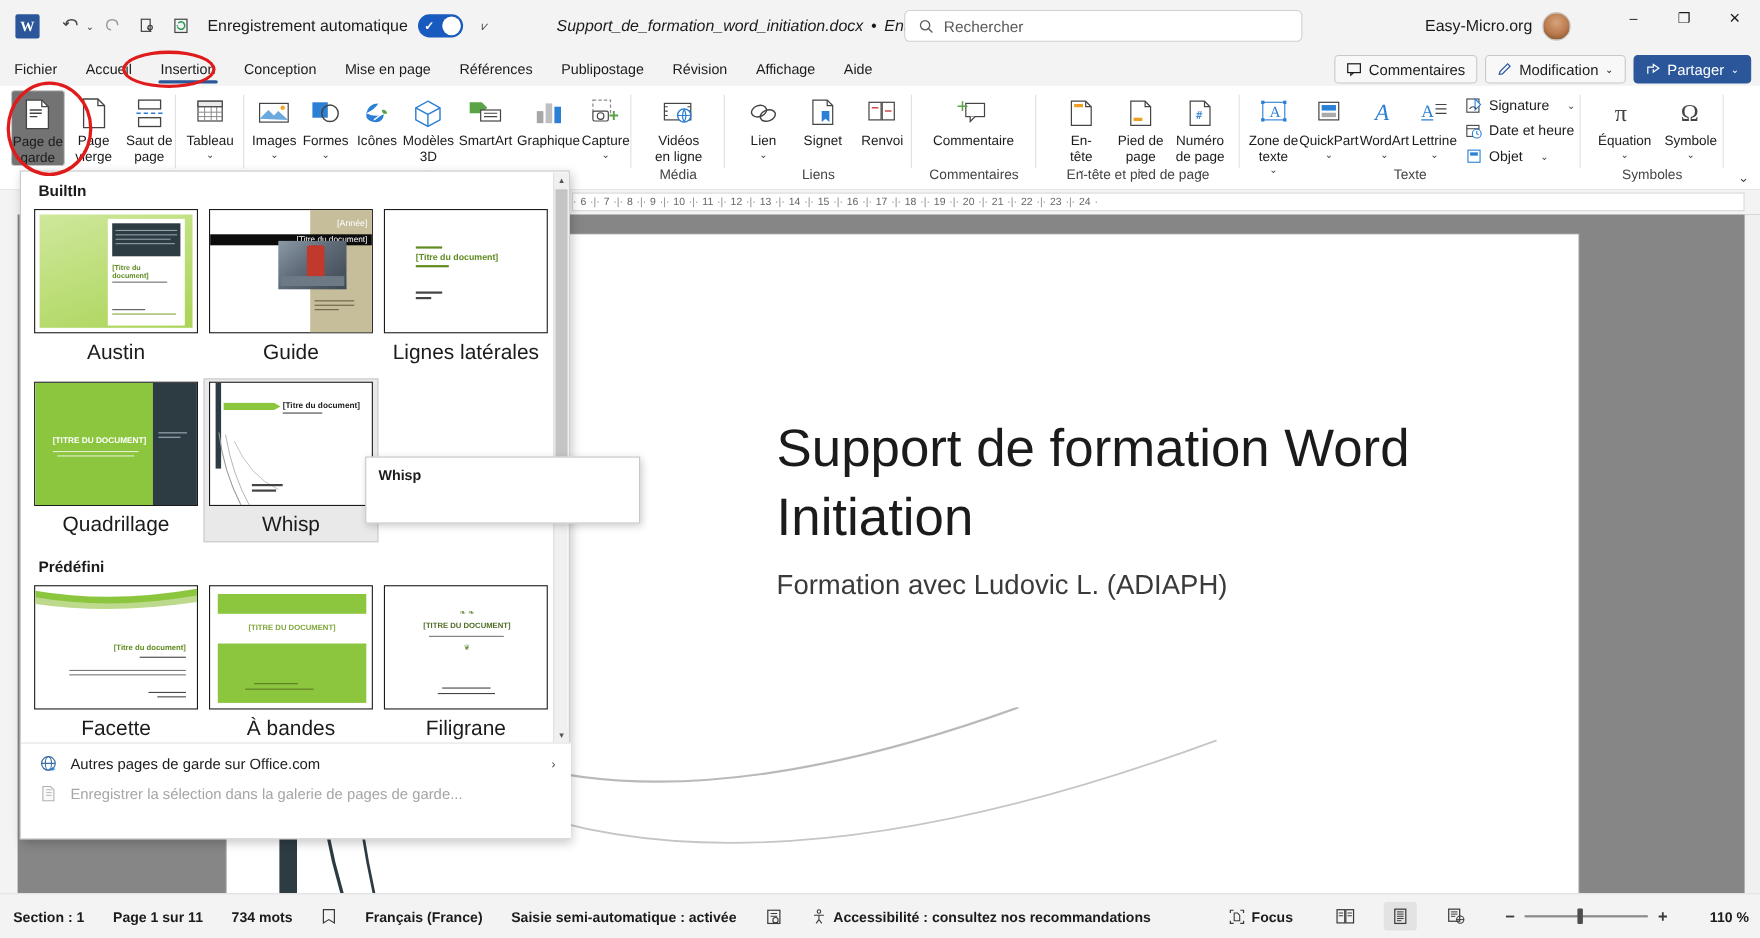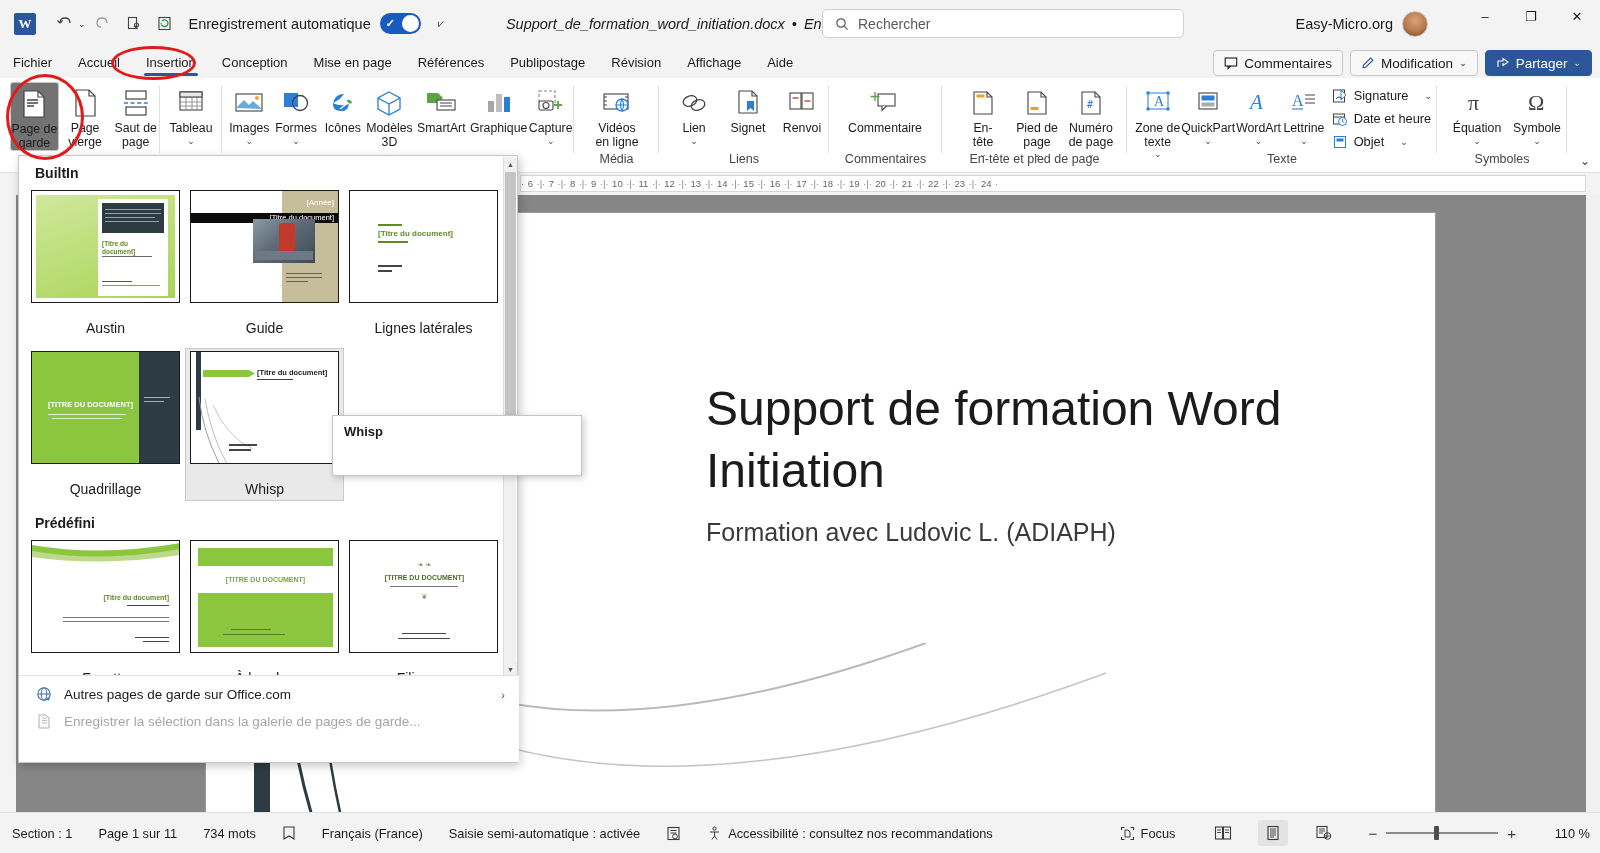--- a/index.html
+++ b/index.html
@@ -182,21 +182,21 @@
   .gal-row { display: flex; gap: 0px; padding-left: 7px; }
   .gal-cell {
     width: 159px; padding: 3px 4px 4px 4px; display: flex;
     flex-direction: column; align-items: center;
   }
   .gal-cell.hover { background: #e9e9e9; border: 1px solid #c9c9c9; padding: 2px 3px 3px 3px; }
   .thumb {
     width: 149px; height: 113px; border: 1.5px solid #1b1b1b;
     background: #ffffff; position: relative; overflow: hidden;
   }
-  .gal-name { font-size: 14px; color: #1b1b1b; margin-top: 17px; text-align: center; }
+  .gal-name { font-size: 19px; color: #1b1b1b; margin-top: 7px; text-align: center; }
   .gal-scrollbar {
     position: absolute; right: 1px; top: 1px; width: 13px; height: 519px;
     background: #f0f0f0; border-left: 1px solid #dcdcdc;
   }
   .sb-arrow {
     width: 13px; height: 14px; display: flex; align-items: center;
     justify-content: center; font-size: 7px; color: #555; background: #f0f0f0;
   }
   .sb-thumb {
     position: absolute; left: 1px; top: 15px; width: 11px; height: 290px;
@@ -227,21 +227,21 @@
   
   .annot {
     position: absolute; border: 3px solid #e01b1b; border-radius: 50%;
     z-index: 70; pointer-events: none;
   }
 
   
   .statusbar {
     position: absolute; left: 0; bottom: 0; width: 1600px; height: 41px;
     background: #f3f3f3; border-top: 1px solid #e1e1e1;
-    display: flex; align-items: center; font-size: 12.8px; color: #1b1b1b;
+    display: flex; align-items: center; font-size: 12.8px; color: #1b1b1b; font-weight: bold;
   }
   .st { display: flex; align-items: center; gap: 6px; padding: 0 13px; height: 26px; }
   .st:first-child { padding-left: 12px; }
   .sb-right { position: absolute; right: 10px; display: flex; align-items: center; gap: 20px; }
   .viewbtn {
     width: 30px; height: 26px; display: flex; align-items: center;
     justify-content: center; border-radius: 3px;
   }
   .viewbtn.active { background: #e3e3e3; }
   .zoomslider { display: flex; align-items: center; gap: 9px; margin: 0 10px; }

